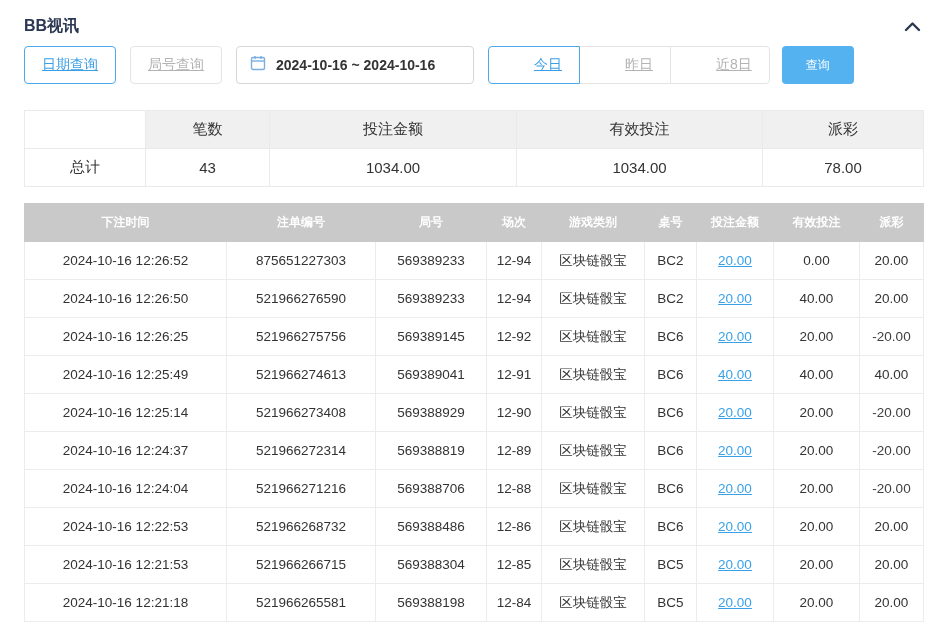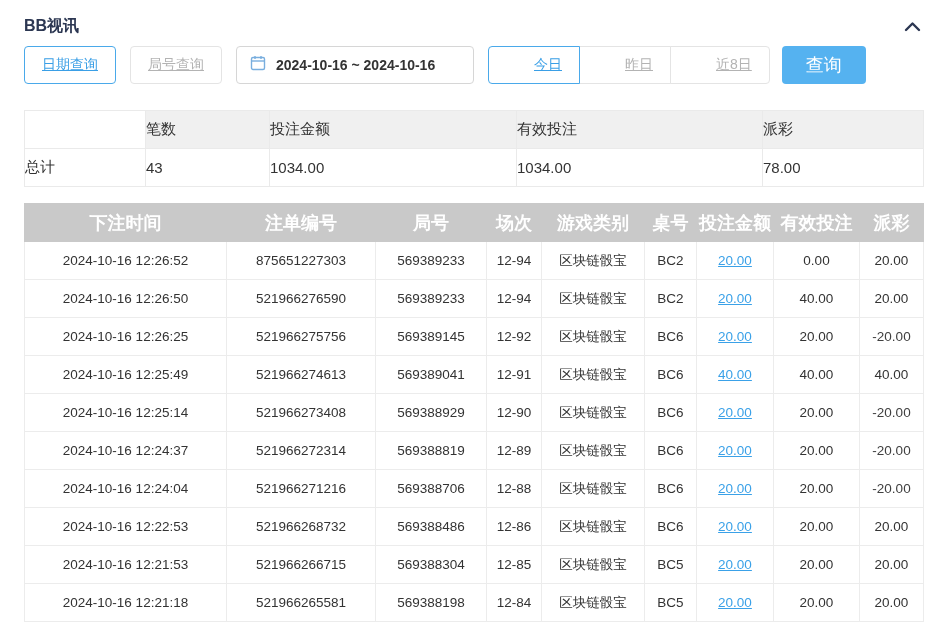--- a/index.html
+++ b/index.html
@@ -33,37 +33,37 @@
     min-width: 238px; cursor: pointer; background: #fff;
   }
   .date-input .date-text { font-size: 14px; font-weight: bold; color: #333; }
   .btn-group { display: flex; }
   .btn-group .btn { border-radius: 0; margin-left: -1px; padding-left: 45px; }
   .btn-group .btn:first-child { border-radius: 4px 0 0 4px; margin-left: 0; }
   .btn-group .btn:last-child { border-radius: 0 4px 4px 0; }
   .btn-group .btn.active { position: relative; z-index: 1; }
   .btn-primary {
     height: 38px; padding: 0 24px; border: none; border-radius: 4px;
-    background: #55b2f0; color: #fff; font-size: 18px; cursor: pointer;
+    background: #55b2f0; color: #fff; font-size: 12px; cursor: pointer;
     margin-left: -2px; font-family: inherit;
   }
 
   
   table { border-collapse: collapse; width: 899px; table-layout: fixed; }
   .summary-table { margin-bottom: 16px; }
   .summary-table th, .summary-table td {
-    border: 1px solid #eaeaea; text-align: left; font-size: 15px;
+    border: 1px solid #eaeaea; text-align: center; font-size: 15px;
     height: 38px; font-weight: normal; color: #333;
   }
   .summary-table th { background: #f0f0f0; }
   .summary-table th.corner { background: #fff; }
 
   
   .records-table th {
-    background: #c9c9c9; color: #fff; font-size: 18px; font-weight: bold;
+    background: #c9c9c9; color: #fff; font-size: 12px; font-weight: bold;
     height: 38px; border: 1px solid #c9c9c9; text-align: center;
   }
   .records-table td {
     border: 1px solid #ececec; height: 38px; text-align: center;
     font-size: 13.5px; color: #333; background: #fff;
     white-space: nowrap; overflow: hidden;
   }
   .bet-link { color: #3aa1e8; text-decoration: underline; cursor: pointer; }
   .records-table td.neg { color: #404040; }
 </style>

